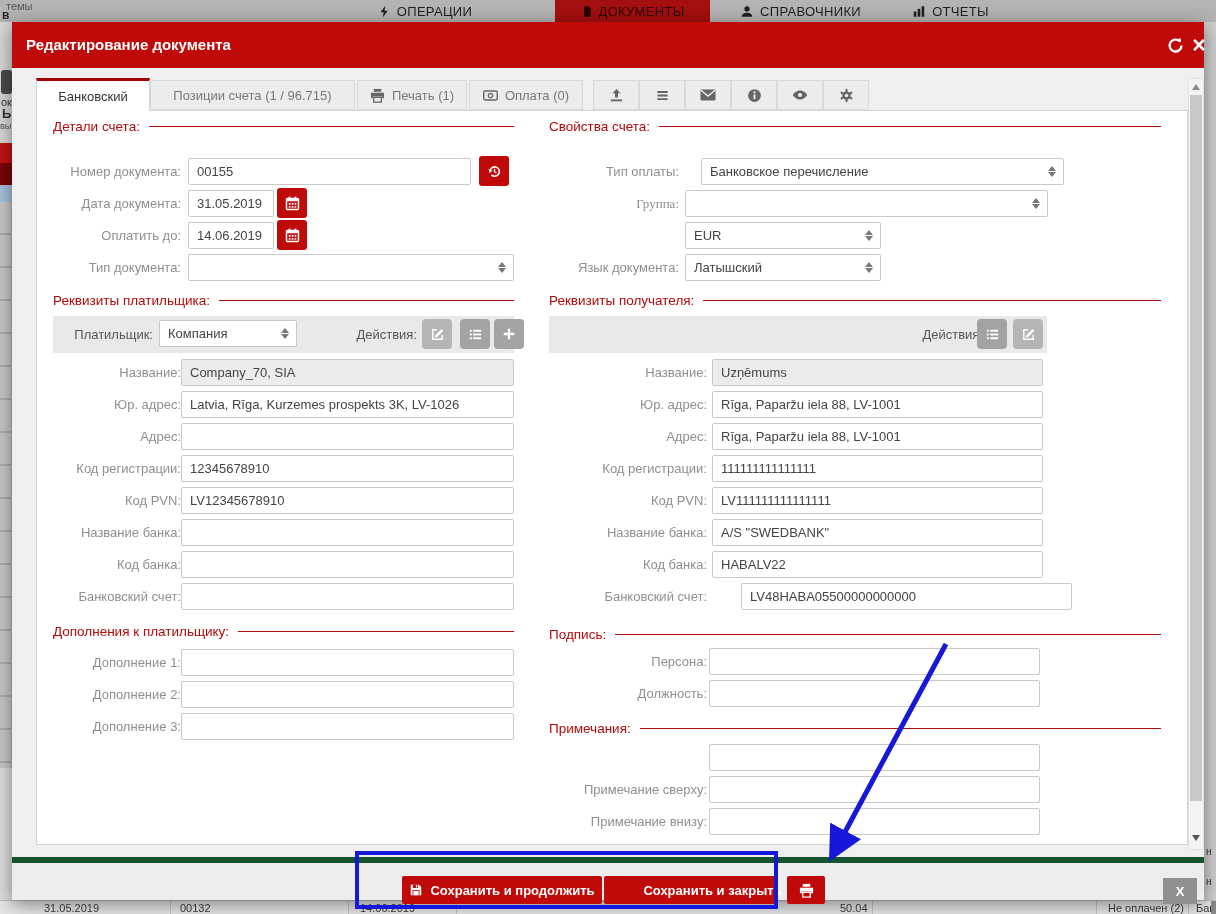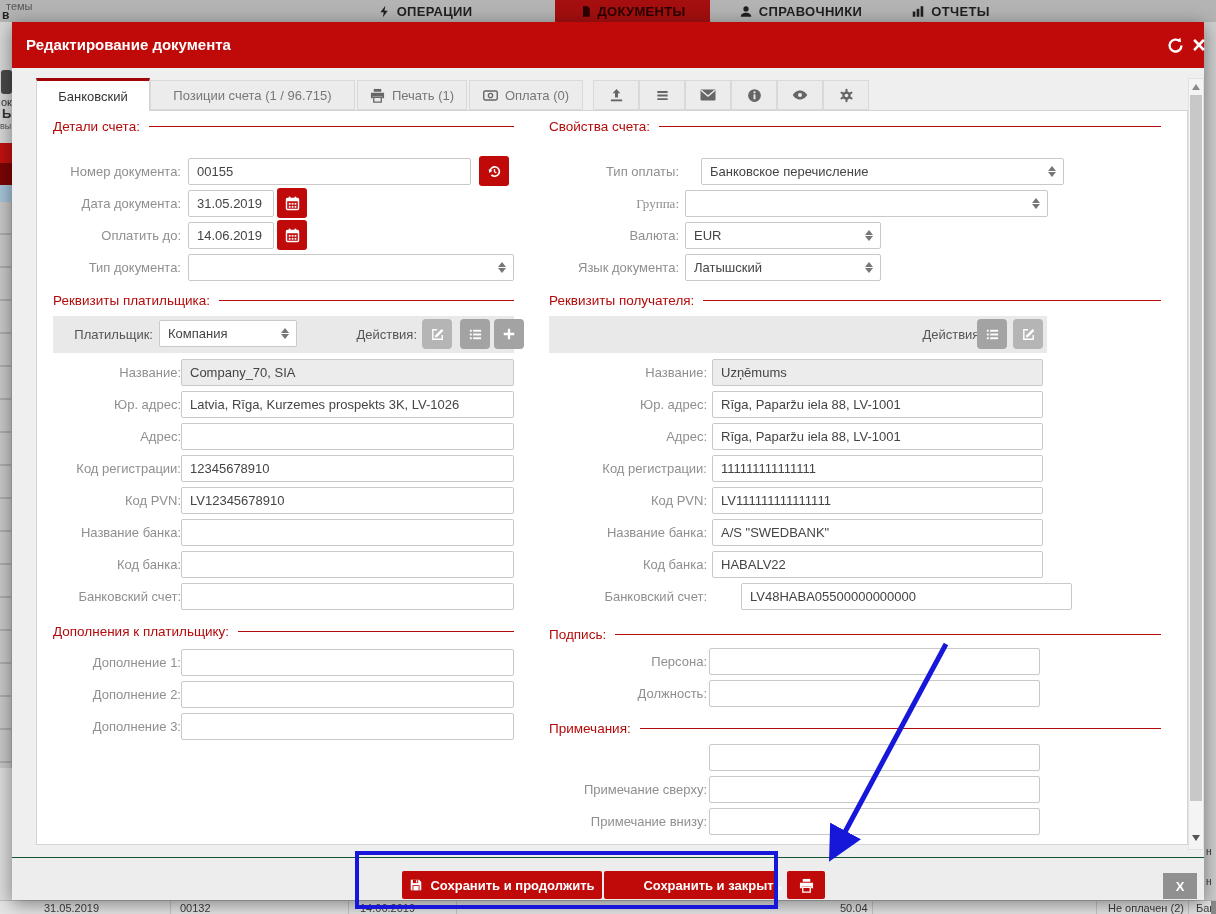--- a/index.html
+++ b/index.html
@@ -5,21 +5,21 @@
   * { margin:0; padding:0; box-sizing:border-box; }
   html,body { width:1216px; height:914px; overflow:hidden; }
   body { font-family:"Liberation Sans", sans-serif; background:#b4b4b4; }
   .screen { position:relative; width:1216px; height:914px; overflow:hidden; }
 
   
   .topnav { position:absolute; left:0; top:0; width:1216px; height:22px; background:#b4b4b4; }
   .brand-top { position:absolute; left:6px; top:0; font-size:11px; color:#555; }
   .brand-left { position:absolute; left:2px; top:8px; font-size:12px; font-weight:bold; color:#222; }
   .nav-item { position:absolute; top:0; height:22px; display:flex; align-items:center; justify-content:center; gap:6px;
-              font-size:13px; font-weight:bold; color:#1f1f1f; letter-spacing:.3px; }
+              font-size:13px; font-weight:normal; color:#1f1f1f; letter-spacing:.3px; }
   .nav-item.active { background:#a50f0f; color:#2a0000; }
   .nav-item svg { flex:0 0 auto; }
 
   .bg-left { position:absolute; left:0; top:22px; width:12px; height:878px; background:#d8d8d8; overflow:hidden; }
   .bg-left .dark-btn { position:absolute; left:1px; top:48px; width:11px; height:24px; background:#4a4a4a; border-radius:3px; }
   .bg-left .t1 { position:absolute; left:1px; top:74px; font-size:11px; color:#333; }
   .bg-left .t2 { position:absolute; left:2px; top:84px; font-size:13px; font-weight:bold; color:#333; }
   .bg-left .t3 { position:absolute; left:0; top:99px; font-size:9px; color:#555; }
   .bg-left .cell-red  { position:absolute; left:0; top:121px; width:12px; height:20px; background:#c31111; }
   .bg-left .cell-dred { position:absolute; left:0; top:141px; width:12px; height:22px; background:#7c0505; }
@@ -76,21 +76,21 @@
   .subbar { position:absolute; height:37px; background:#e9e9e9; }
   .subbar-label { position:absolute; font-size:13px; color:#555; text-align:right; line-height:37px; white-space:nowrap; }
 
   
   .m-scroll { position:absolute; left:1176px; top:56px; width:16px; height:772px; background:#f4f4f4; border:1px solid #e2e2e2; z-index:4; }
   .m-scroll .thumb { position:absolute; left:1px; top:16px; width:12px; height:706px; background:#c8c8c8; }
   .m-scroll .sb-up { position:absolute; left:3px; top:5px; width:0; height:0; border-left:4px solid transparent; border-right:4px solid transparent; border-bottom:6px solid #8a8a8a; }
   .m-scroll .sb-dn { position:absolute; left:3px; bottom:8px; width:0; height:0; border-left:4px solid transparent; border-right:4px solid transparent; border-top:6px solid #555; }
 
   
-  .m-footer { position:absolute; left:0; top:835px; width:1192px; height:43px; background:#ededed; border-top:1px solid #14532d; }
+  .m-footer { position:absolute; left:0; top:835px; width:1192px; height:43px; background:#ededed; border-top:6px solid #14532d; }
   .save-btn { position:absolute; top:13px; height:28px; background:#c00a0a; color:#fff; font-size:13px; font-weight:bold;
               display:flex; align-items:center; justify-content:center; gap:7px; border-radius:2px; cursor:pointer; white-space:nowrap; }
   .x-btn { position:absolute; left:1151px; top:15px; width:34px; height:26px; background:#909090; color:#fff;
            font-size:13px; font-weight:bold; display:flex; align-items:center; justify-content:center; cursor:pointer; }
 
   
   .anno-rect { position:absolute; left:355px; top:851px; width:423px; height:58px; border:4px solid #1717d9; z-index:60; pointer-events:none; }
   .anno-arrow { position:absolute; left:0; top:0; z-index:60; pointer-events:none; }
 
   svg.ic { display:block; }
@@ -384,21 +384,20 @@
         <span class="txt">Банковское перечисление</span>
         <span class="arr-up"></span>
           <span class="arr-dn"></span>
       </div>
       <div class="f-label" style="left:420px;top:79px;width:222px;font-family:Liberation Serif, serif;">Группа:</div>
       <div class="sel" style="left:648px;top:79px;width:363px;">
         <span class="txt"></span>
         <span class="arr-up"></span>
           <span class="arr-dn"></span>
       </div>
-      <div class="f-label" style="left:420px;top:111px;width:222px;">Валюта:</div>
       <div class="sel" style="left:648px;top:111px;width:196px;">
         <span class="txt">EUR</span>
         <span class="arr-up"></span>
           <span class="arr-dn"></span>
       </div>
       <div class="f-label" style="left:420px;top:143px;width:222px;">Язык документа:</div>
       <div class="sel" style="left:648px;top:143px;width:196px;">
         <span class="txt">Латышский</span>
         <span class="arr-up"></span>
           <span class="arr-dn"></span>

